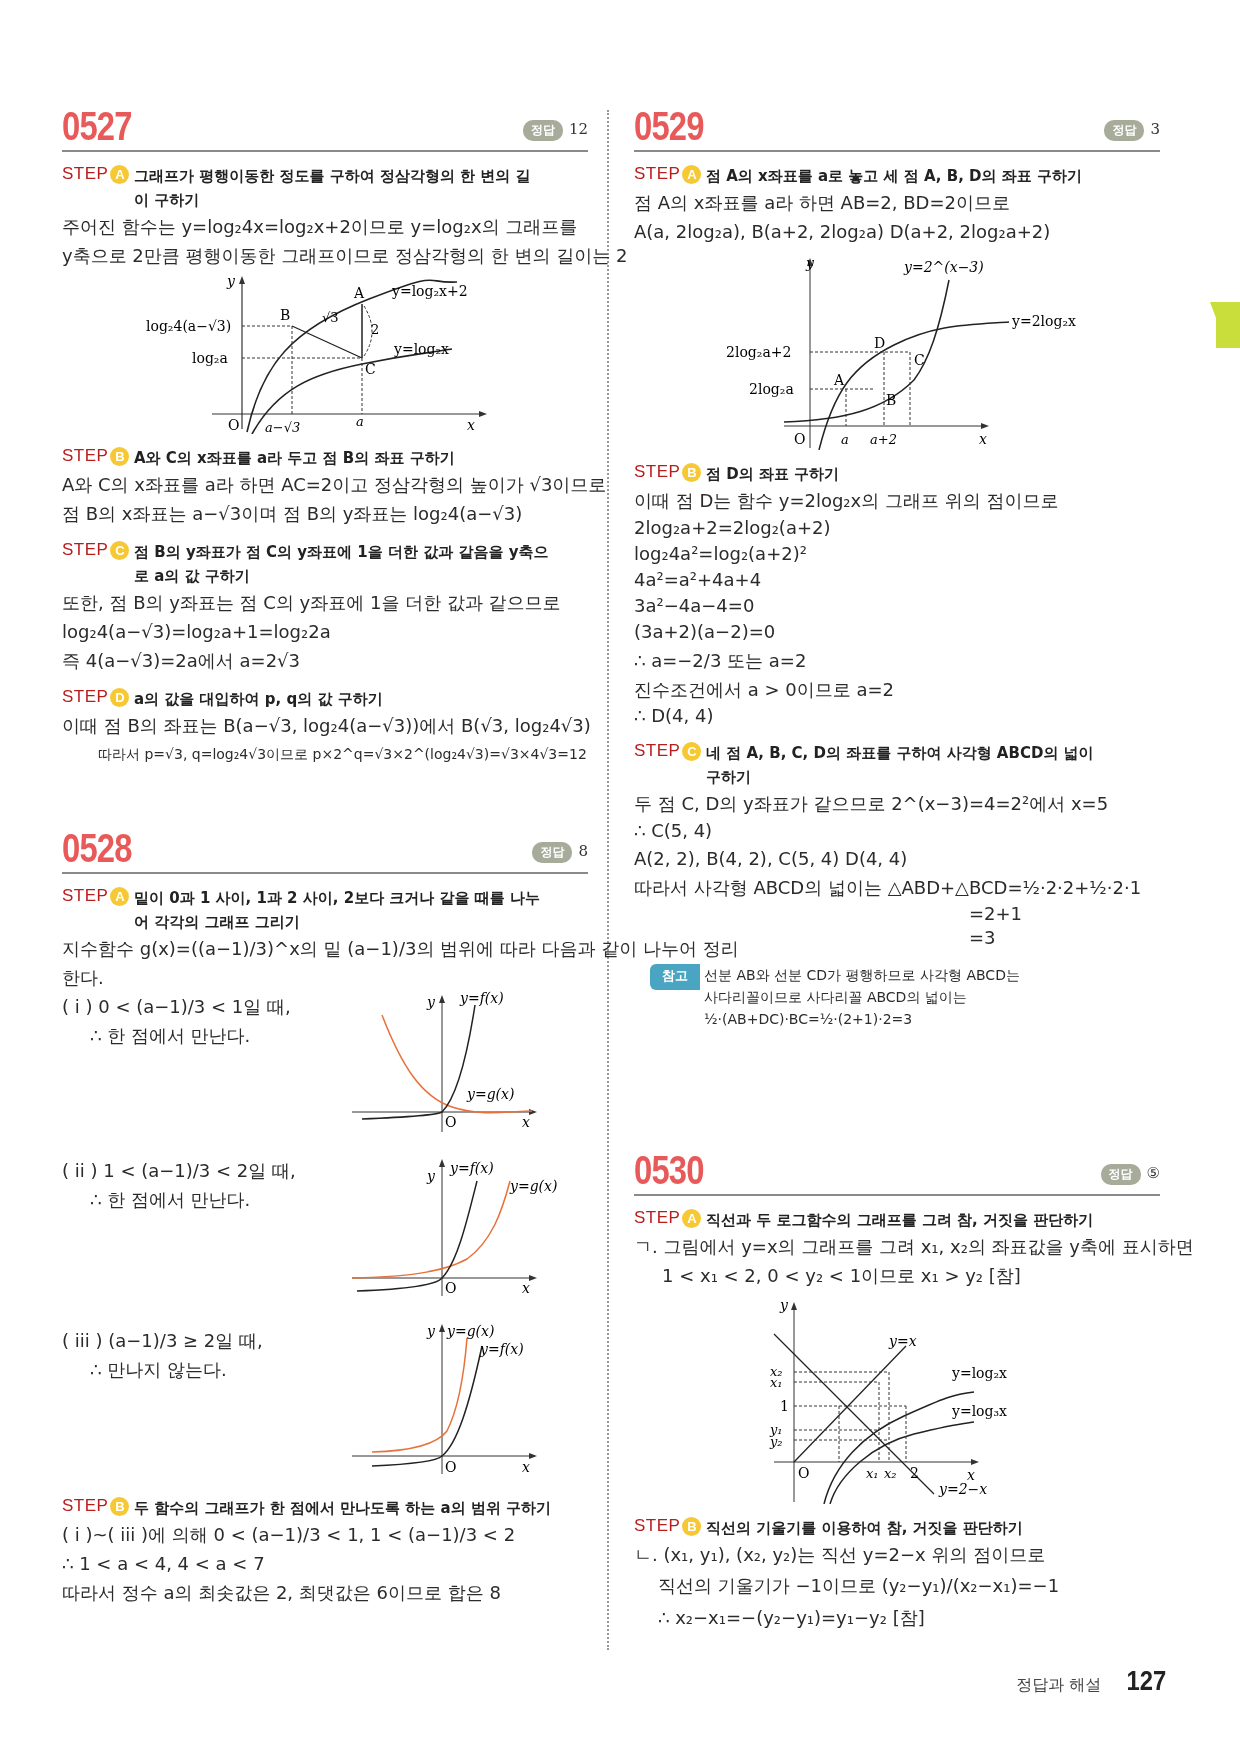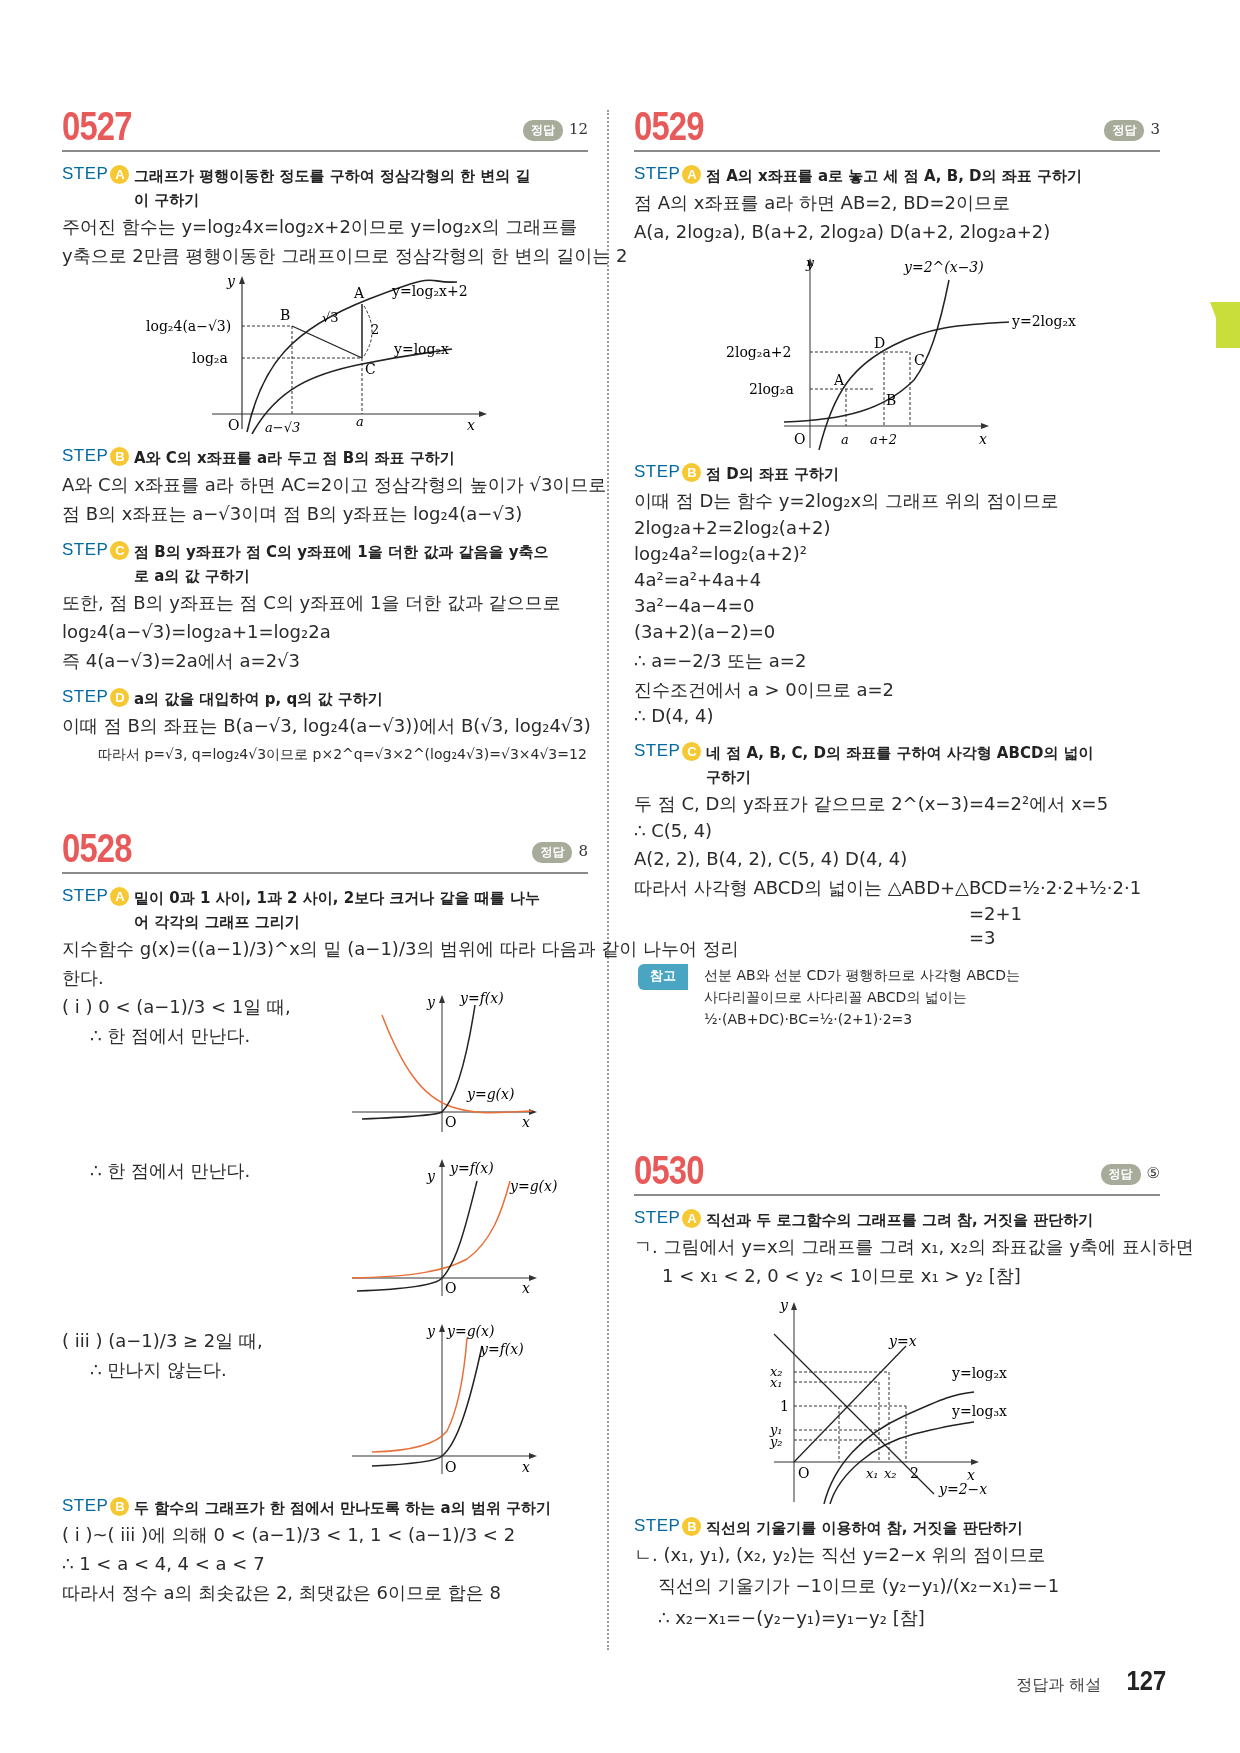--- a/index.html
+++ b/index.html
@@ -10,29 +10,29 @@
   .col-right { left: 634px; width: 526px; }
   .divider { position: absolute; left: 607px; top: 110px; height: 1540px; border-left: 2px dotted #999; }
   .problem { position: absolute; left: 0; width: 100%; }
   .prob-head { position: relative; height: 48px; border-bottom: 2px solid #8a8a8a; }
   .prob-num { position: absolute; left: 0; top: 0; font-family: "Liberation Sans", sans-serif; font-weight: bold; font-size: 40px; color: #e85a5a; letter-spacing: -1px; transform: scaleX(0.82); transform-origin: left; line-height: 44px; }
   .answer { position: absolute; right: 0; top: 16px; display: flex; align-items: flex-start; gap: 6px; }
   .answer-badge { background: #a7ab9a; color: #fff; border-radius: 10px; font-size: 12px; padding: 2px 8px; font-weight: bold; }
   .answer-val { font-family: "DejaVu Serif", serif; font-size: 15px; color: #333; }
   .step { display: flex; align-items: flex-start; margin-top: 12px; }
   .step-tag { display: flex; align-items: center; width: 72px; flex-shrink: 0; }
-  .step-word { color: #0369a1; font-family: "Liberation Sans", sans-serif; font-size: 17px; letter-spacing: 0.5px; }
+  .step-word { color: #b91c1c; font-family: "Liberation Sans", sans-serif; font-size: 17px; letter-spacing: 0.5px; }
   .step-letter { display: inline-flex; width: 19px; height: 19px; border-radius: 50%; background: #f6c934; color: #fff; font-size: 13px; font-weight: bold; align-items: center; justify-content: center; margin-left: 2px; font-family: "Liberation Sans", sans-serif; }
   .step-title { font-weight: bold; font-size: 15px; line-height: 24px; color: #222; }
   .line { font-size: 18px; line-height: 29px; white-space: nowrap; }
   .indent { padding-left: 28px; }
   .indent2 { padding-left: 24px; }
   .graph { position: relative; margin: 4px 0; }
   .note { position: relative; margin-top: 14px; padding-left: 70px; }
-  .note-badge { position: absolute; left: 4px; top: 0; background: #4aa5c2; color: #fff; font-size: 13px; font-weight: bold; padding: 3px 12px 5px 12px; border-radius: 6px 0 0 6px; }
+  .note-badge { position: absolute; left: 16px; top: 0; background: #4aa5c2; color: #fff; font-size: 13px; font-weight: bold; padding: 3px 12px 5px 12px; border-radius: 6px 0 0 6px; }
   .note-text { font-size: 14px; line-height: 22px; }
   .footer { position: absolute; right: 70px; bottom: 56px; display: flex; align-items: baseline; gap: 22px; }
   .footer-label { font-size: 16px; color: #444; margin-left: 44px; }
   .footer-page { font-family: "Liberation Sans", sans-serif; font-weight: bold; font-size: 28px; transform: scaleX(0.85); color: #222; }
   .side-tab { position: absolute; right: 0; top: 302px; width: 30px; height: 46px; background: #c9de3a; clip-path: polygon(0 0, 100% 0, 100% 100%, 20% 100%, 20% 35%); }
   svg text { font-family: "DejaVu Serif", serif; }
 </style>
 </head>
 <body>
 
@@ -153,20 +153,21 @@
         <path d="M20,132 C70,130 95,128 100,125 C115,110 125,70 133,18" fill="none" stroke="#222" stroke-width="1.5"></path>
         <text x="85" y="20" font-size="14" font-style="italic">y</text>
         <text x="118" y="16" font-size="14" font-style="italic">y=f(x)</text>
         <text x="125" y="112" font-size="14" font-style="italic">y=g(x)</text>
         <text x="103" y="140" font-size="14">O</text>
         <text x="180" y="140" font-size="14" font-style="italic">x</text>
       </svg>
     </div>
 
     <div style="position:relative; height:170px; margin-top:14px;">
+      <div class="line">( ii ) 1 &lt; (a−1)/3 &lt; 2일 때,</div>
       <div class="line indent">∴ 한 점에서 만난다.</div>
       <svg style="position:absolute; left:280px; top:-5px;" width="250" height="150" viewBox="0 0 250 150">
         <line x1="100" y1="145" x2="100" y2="12" stroke="#333"></line>
         <polygon points="100,8 97,16 103,16" fill="#333"></polygon>
         <line x1="10" y1="127" x2="190" y2="127" stroke="#333"></line>
         <polygon points="195,127 187,124 187,130" fill="#333"></polygon>
         <path d="M10,127 C60,126 100,122 125,108 C150,90 160,60 168,30" fill="none" stroke="#e8703a" stroke-width="1.5"></path>
         <path d="M15,140 C70,138 95,133 100,127 C115,112 125,70 135,30" fill="none" stroke="#222" stroke-width="1.5"></path>
         <text x="85" y="30" font-size="14" font-style="italic">y</text>
         <text x="108" y="22" font-size="14" font-style="italic">y=f(x)</text>

